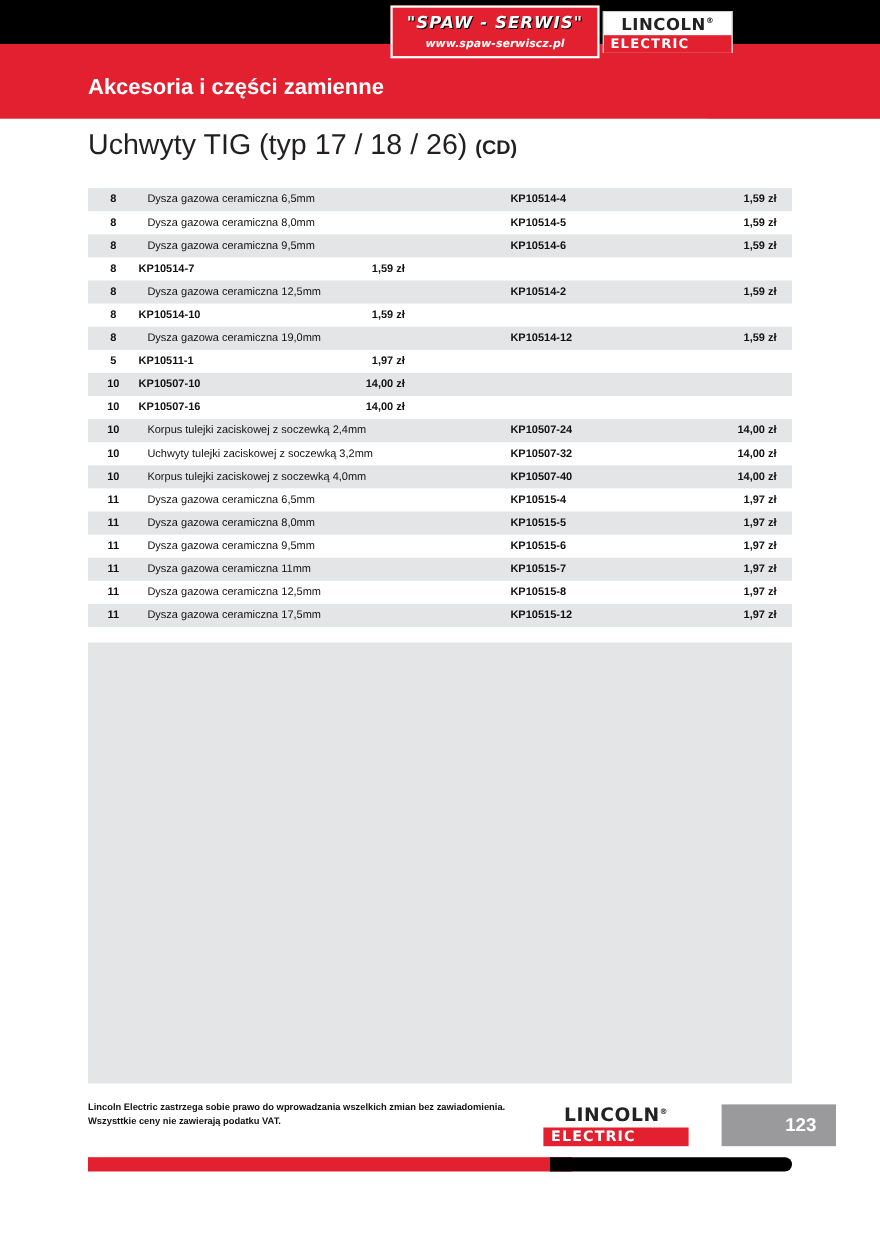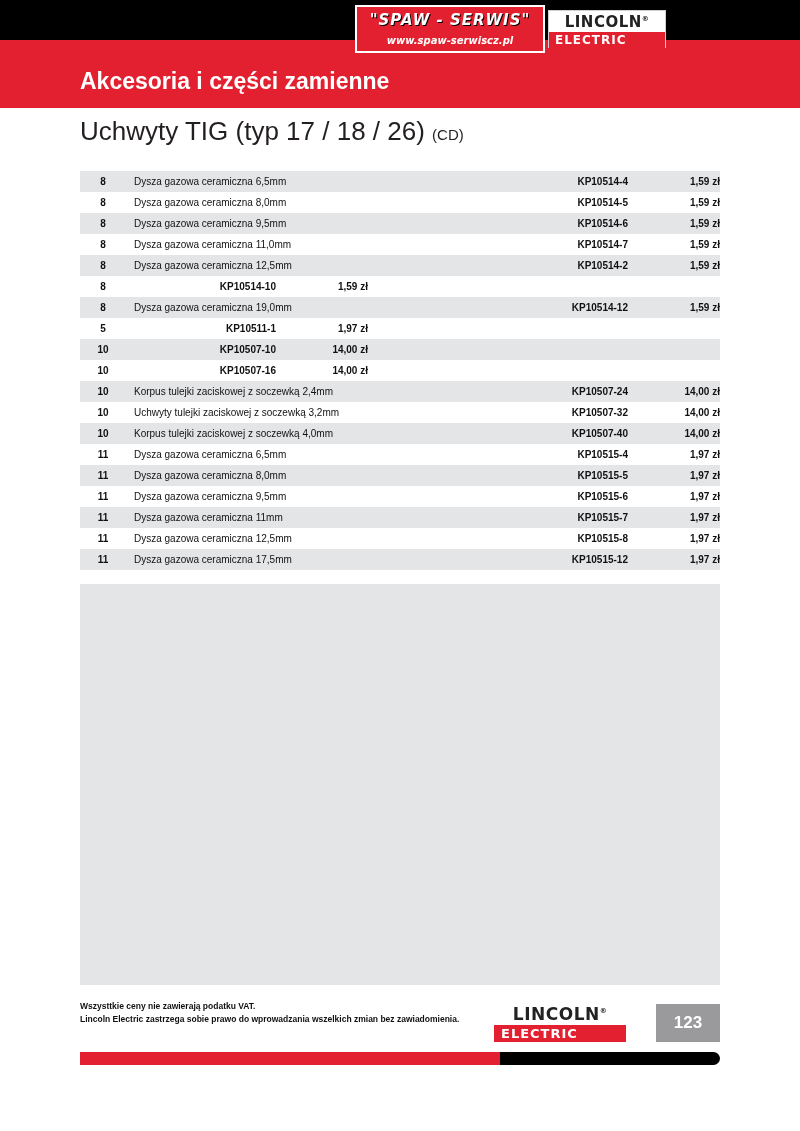--- a/index.html
+++ b/index.html
@@ -123,42 +123,42 @@
     color: #ffffff;
     font-size: 8.5px;
     line-height: 12px;
   }
   .validity .lbl { font-weight: bold; }
 
   
   .section-title {
     position: absolute;
     left: 80px; top: 68px;
-    font-size: 23px;
+    font-size: 20px;
     font-weight: bold;
     color: #ffffff;
   }
   .white-tab {
     position: absolute;
     left: 0; top: 108px;
     width: 644px; height: 44px;
     background: #ffffff;
     border-bottom-right-radius: 24px;
   }
   .page-title {
     position: absolute;
     left: 80px; top: 116px;
     font-size: 26px;
     color: #231f20;
     font-weight: normal;
     white-space: nowrap;
   }
   .page-title .cd {
-    font-size: 15px;
-    font-weight: normal;
+    font-size: 18px;
+    font-weight: bold;
     vertical-align: baseline;
   }
 
   
   .table {
     position: absolute;
     left: 80px; top: 171px;
     width: 640px;
   }
   .row {
@@ -173,26 +173,27 @@
     text-align: center;
     font-weight: bold;
     font-size: 10px;
   }
   .c-desc {
     flex: 1 1 auto;
     padding-left: 8px;
   }
   .c-code {
     width: 150px;
-    text-align: right;
+    text-align: left;
     font-weight: bold;
   }
   .c-price {
     width: 92px;
     text-align: right;
+    padding-right: 14px;
     font-weight: bold;
   }
 
   
   .grey-panel {
     position: absolute;
     left: 80px; top: 584px;
     width: 640px; height: 401px;
     background: #e4e5e7;
   }
@@ -237,20 +238,21 @@
     position: absolute;
     left: 656px; top: 1004px;
     width: 64px; height: 38px;
     background: #9a9a9d;
     color: #ffffff;
     font-size: 17px;
     font-weight: bold;
     display: flex;
     align-items: center;
     justify-content: center;
+    padding-left: 40px;
   }
 
   
   .bot-red {
     position: absolute;
     left: 80px; top: 1052px;
     width: 440px; height: 13px;
     background: #e3202f;
   }
   .bot-black {
@@ -307,21 +309,20 @@
         <div class="c-price">1,59 zł</div>
       </div>
       <div class="row alt">
         <div class="c-qty">8</div>
         <div class="c-desc">Dysza gazowa ceramiczna 9,5mm</div>
         <div class="c-code">KP10514-6</div>
         <div class="c-price">1,59 zł</div>
       </div>
       <div class="row">
         <div class="c-qty">8</div>
-        <div class="c-desc">Dysza gazowa ceramiczna 11,0mm</div>
         <div class="c-code">KP10514-7</div>
         <div class="c-price">1,59 zł</div>
       </div>
       <div class="row alt">
         <div class="c-qty">8</div>
         <div class="c-desc">Dysza gazowa ceramiczna 12,5mm</div>
         <div class="c-code">KP10514-2</div>
         <div class="c-price">1,59 zł</div>
       </div>
       <div class="row">
@@ -402,22 +403,22 @@
         <div class="c-qty">11</div>
         <div class="c-desc">Dysza gazowa ceramiczna 17,5mm</div>
         <div class="c-code">KP10515-12</div>
         <div class="c-price">1,97 zł</div>
       </div>
     </div>
 
   <div class="grey-panel"></div>
 
   <div class="footer-note">
+    <div>Lincoln Electric zastrzega sobie prawo do wprowadzania wszelkich zmian bez zawiadomienia.</div>
     <div>Wszysttkie ceny nie zawierają podatku VAT.</div>
-    <div>Lincoln Electric zastrzega sobie prawo do wprowadzania wszelkich zmian bez zawiadomienia.</div>
   </div>
 
   <div class="lincoln-foot">
     <div class="lf-name">
       <span>LINCOLN</span><span class="reg">®</span>
     </div>
     <div class="lf-sub">ELECTRIC</div>
   </div>
 
   <div class="page-num">123</div>

